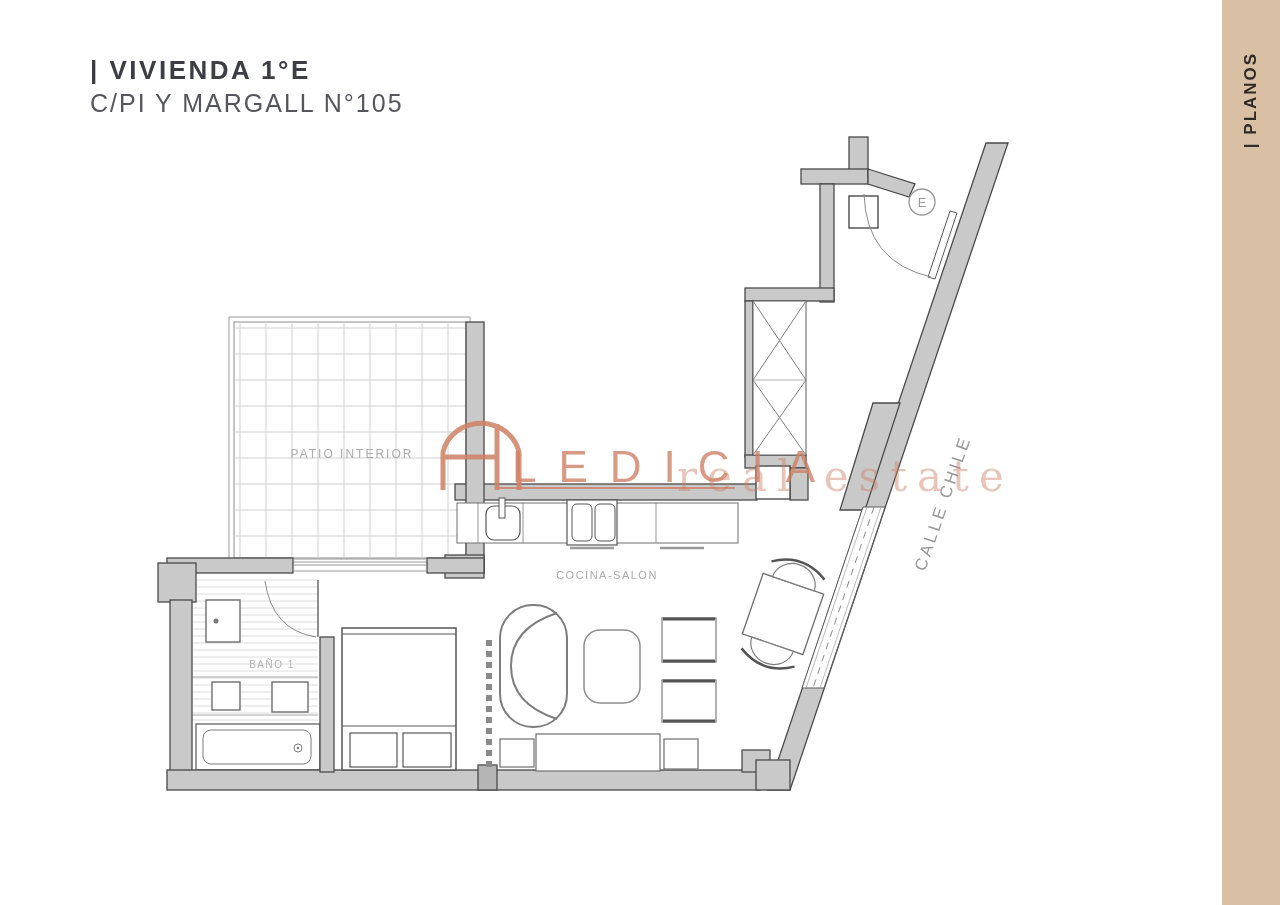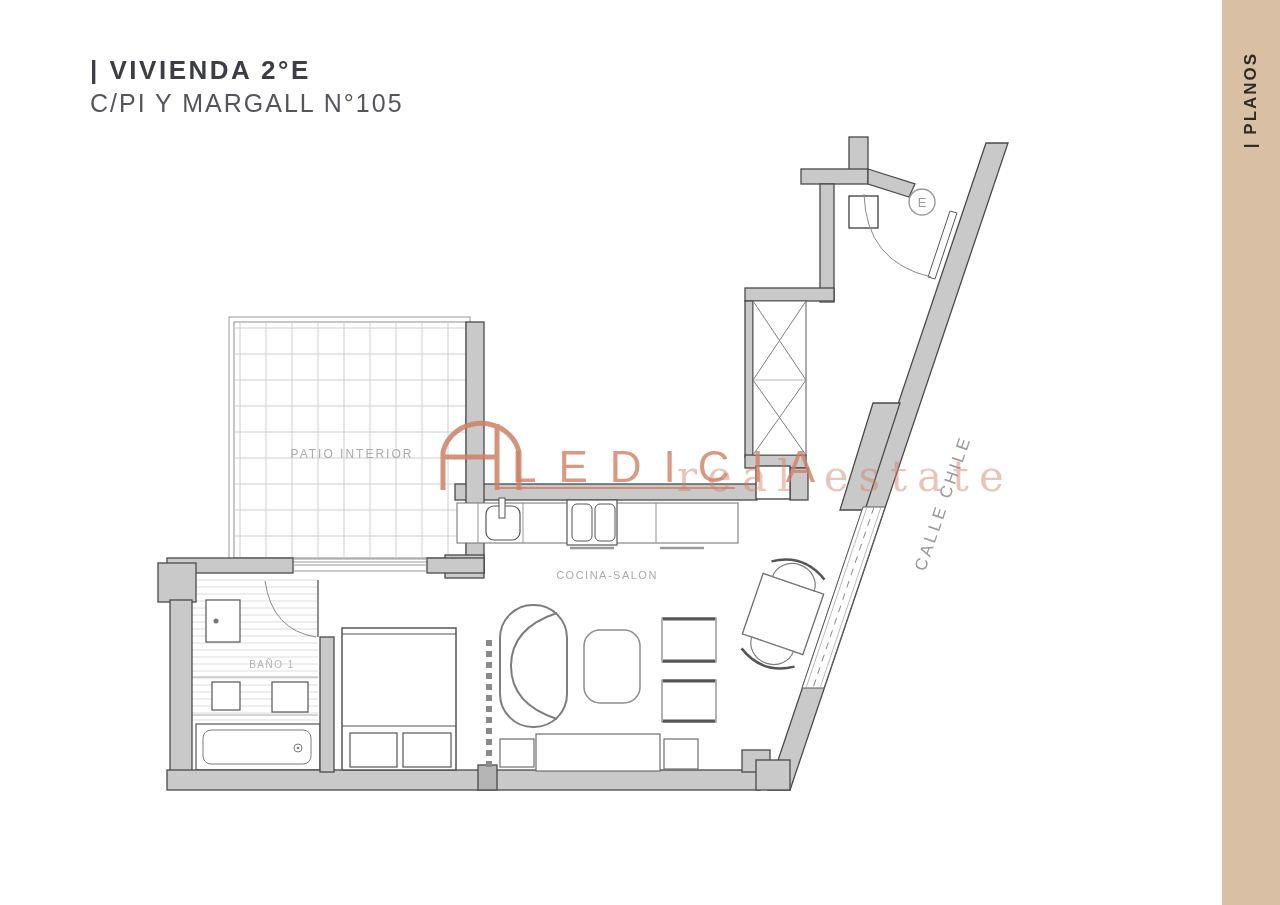--- a/index.html
+++ b/index.html
@@ -238,19 +238,19 @@
     <g fill="none" stroke="#cf8166" stroke-width="5">
       <path d="M443,490 L443,452 A39,37 0 0 1 519,452 L519,490"></path>
       <line x1="443" y1="457" x2="497" y2="457"></line>
       <line x1="497" y1="424" x2="497" y2="490"></line>
     </g>
   </svg>
   <div class="wm-brand">LEDICIA</div>
   <div class="wm-underline"></div>
   <div class="wm-tagline">real estate</div>
 
-  <div class="title">| VIVIENDA 2°E</div>
+  <div class="title">| VIVIENDA 1°E</div>
   <div class="subtitle">C/PI Y MARGALL N°105</div>
 
   <div class="sidebar"></div>
   <div class="sidebar-label">| PLANOS</div>
 
 </div>
 
 </body></html>

